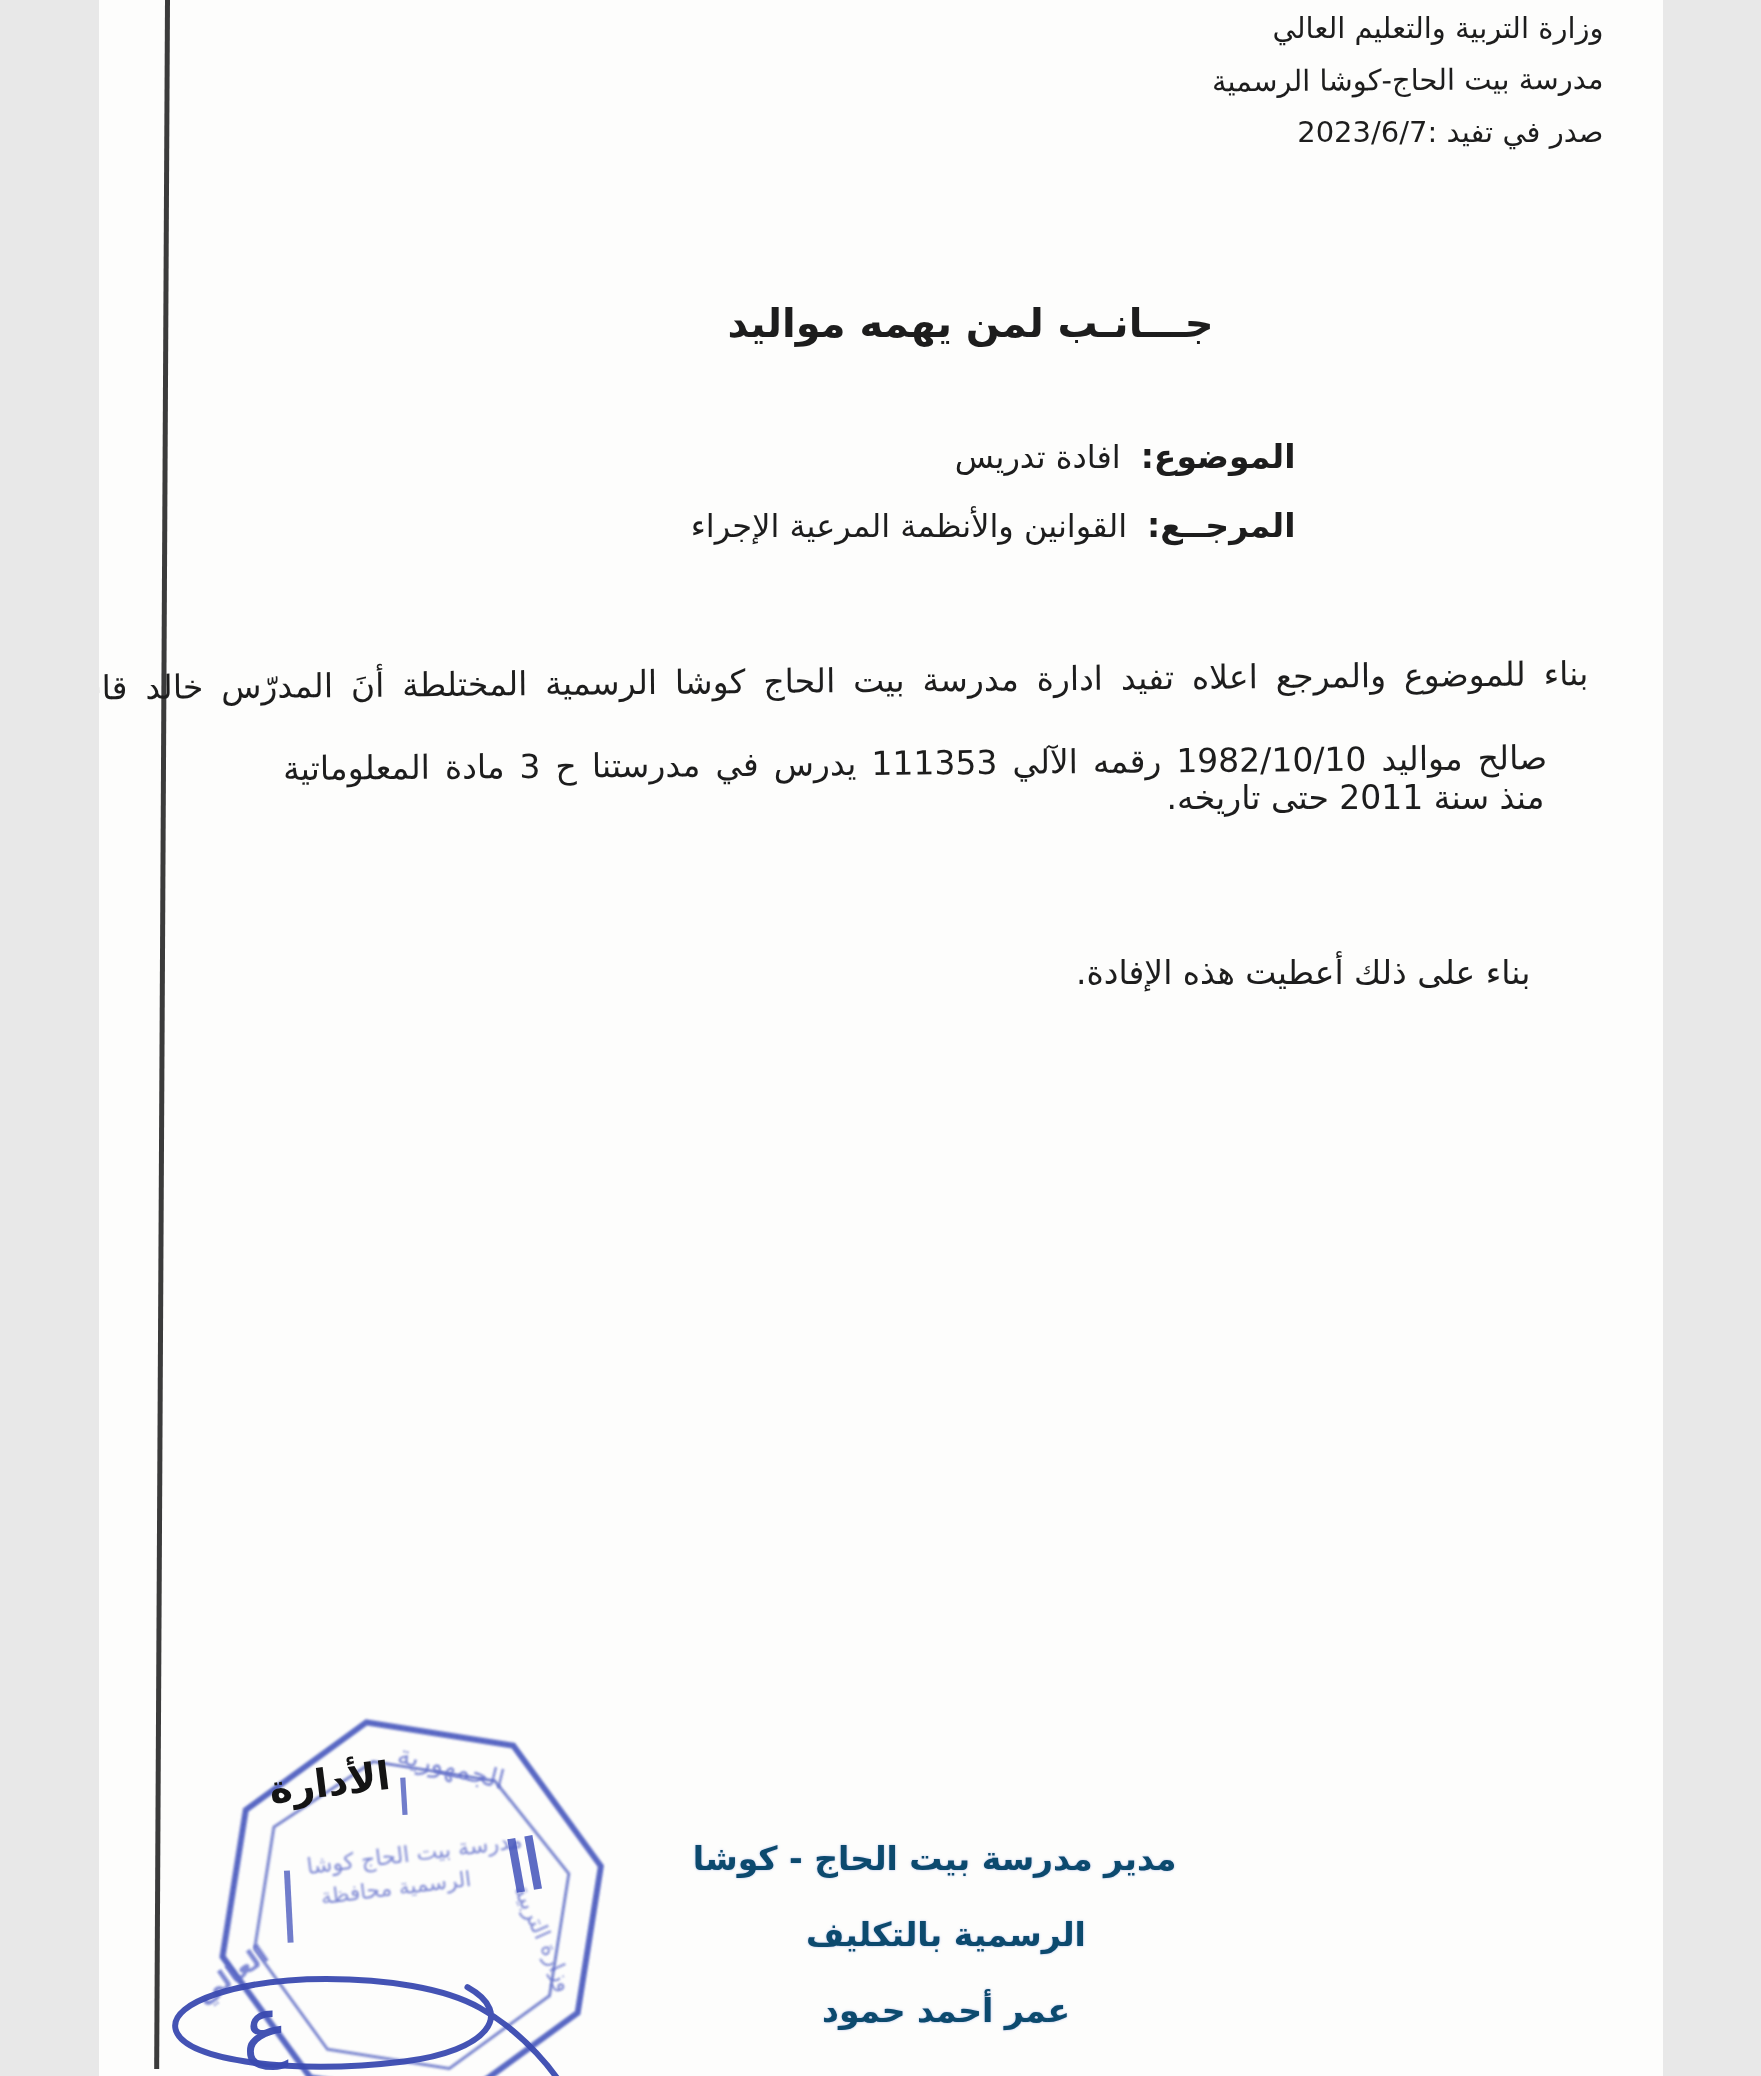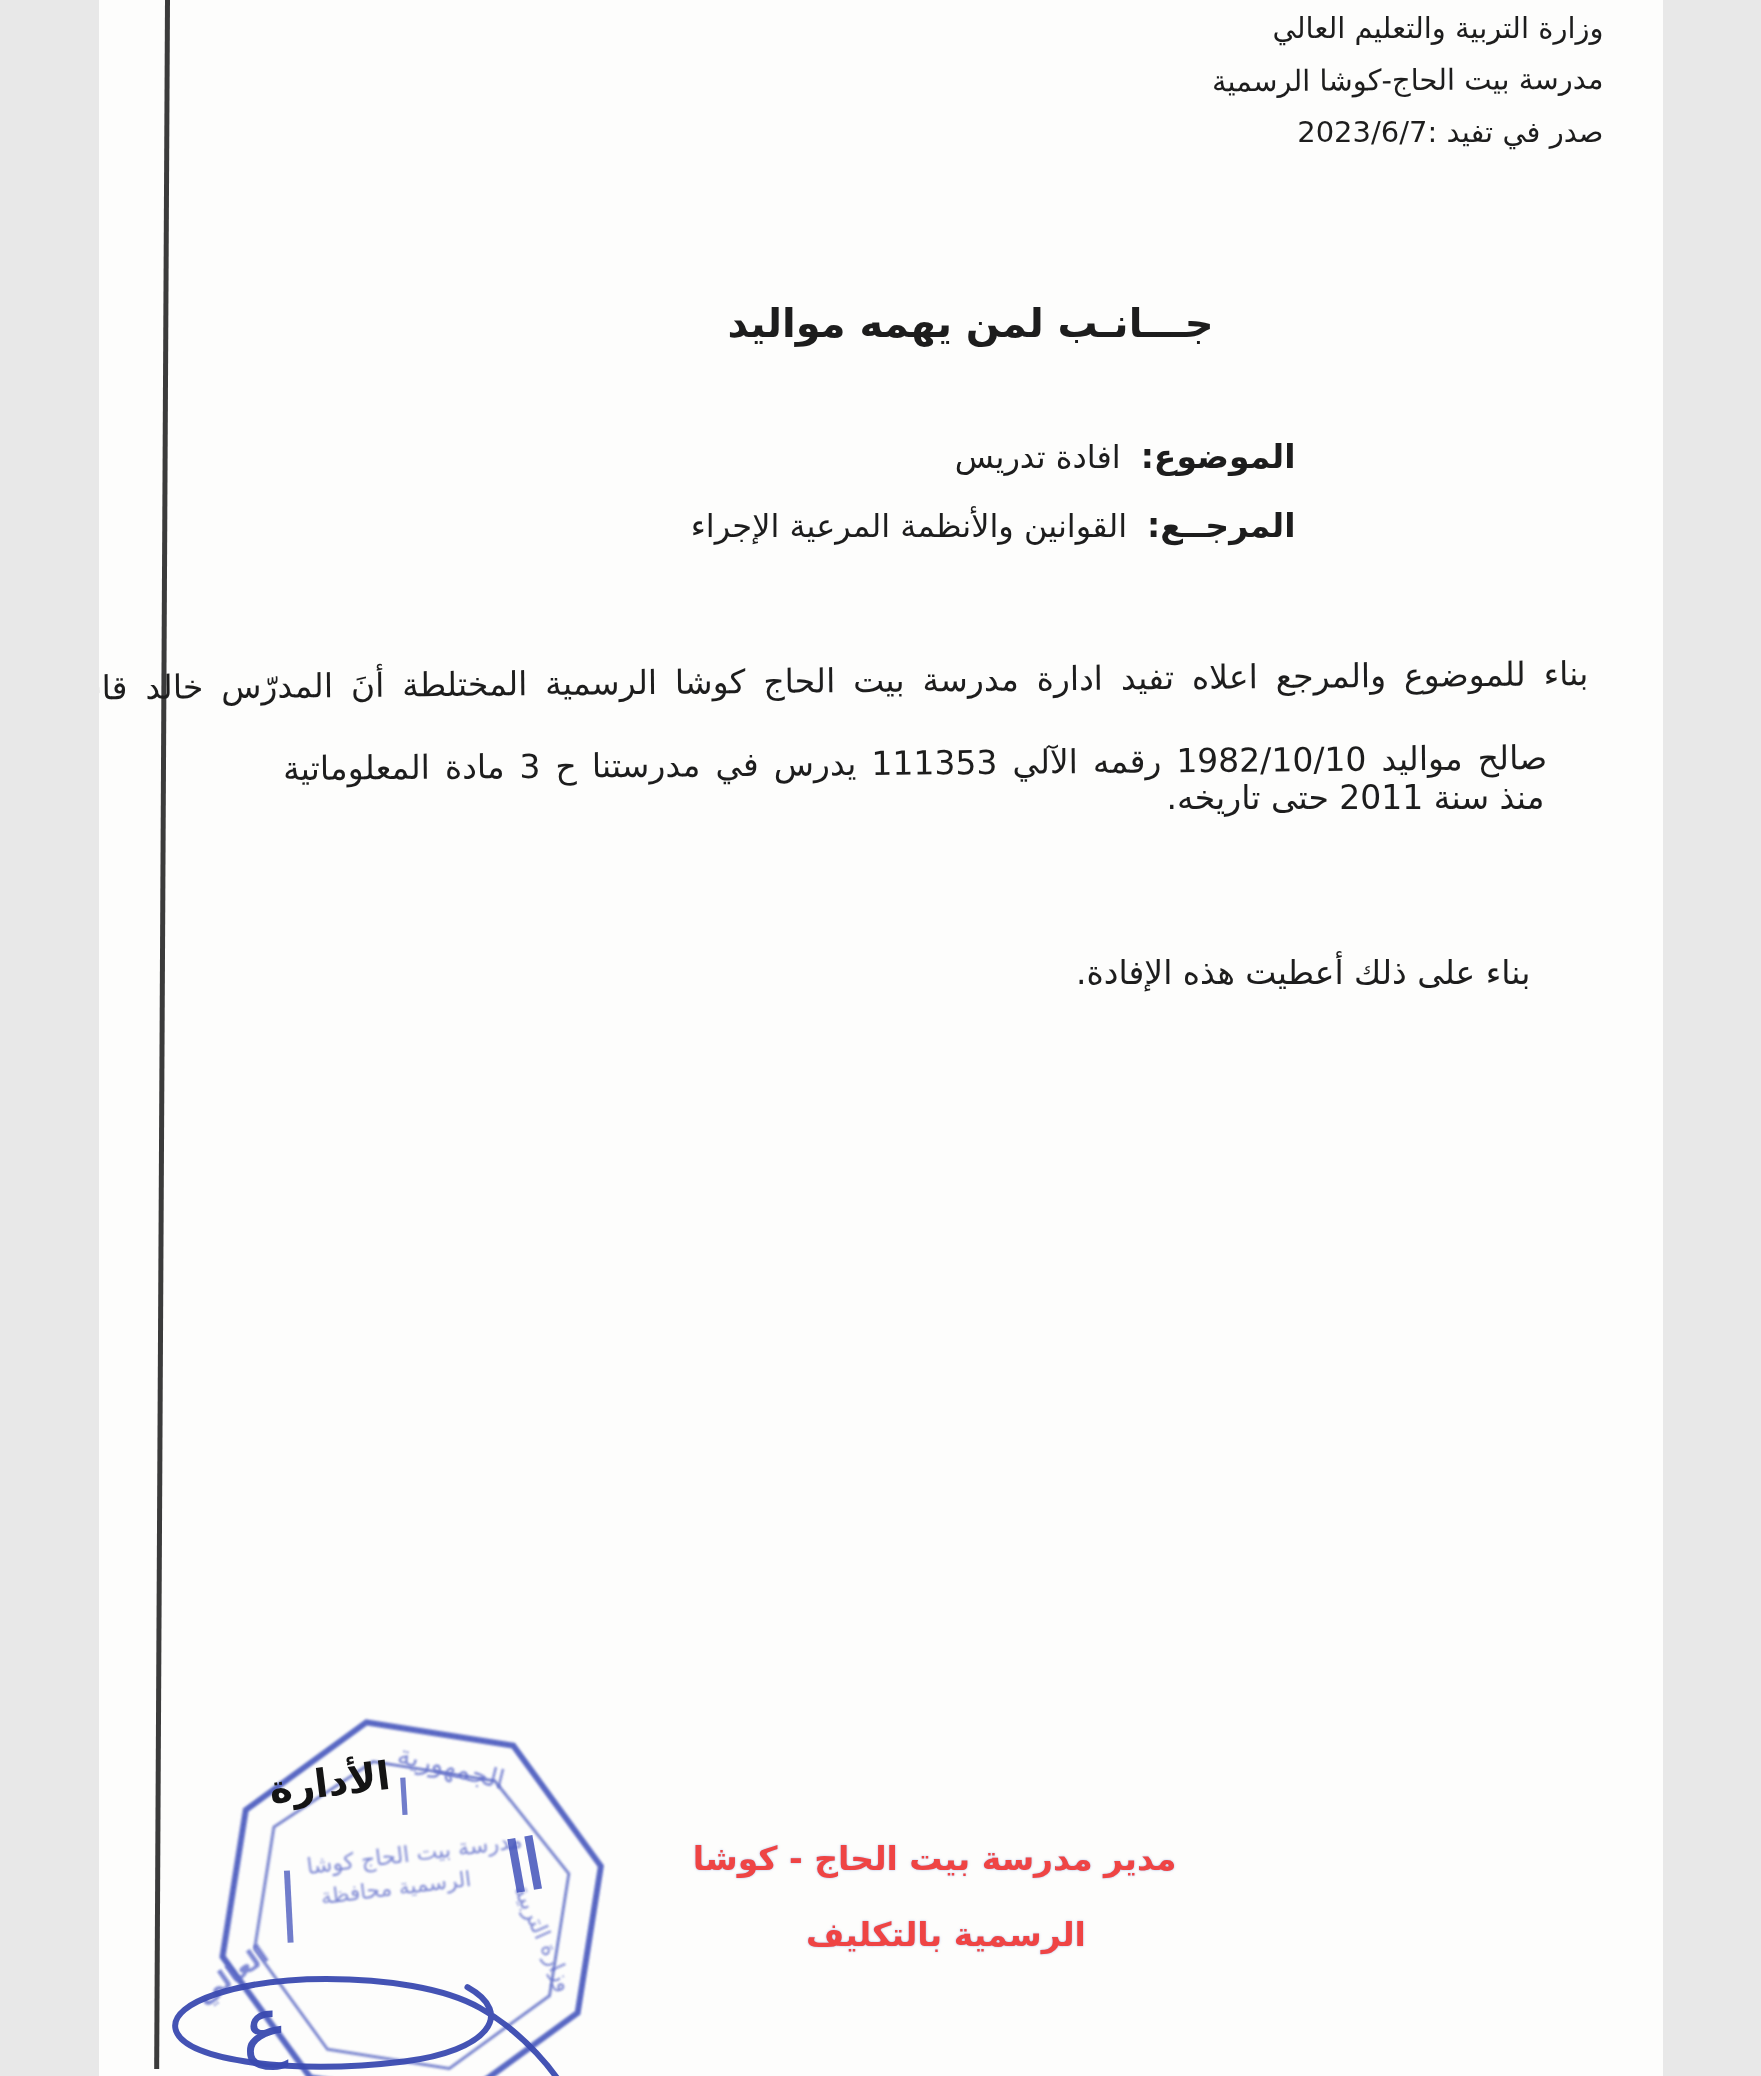--- a/index.html
+++ b/index.html
@@ -40,21 +40,21 @@
     position:absolute;font-size:33px;white-space:nowrap;
     transform-origin:right center;
   }
   .b1{top:654px;right:74px;word-spacing:7.4px;transform:rotate(-0.55deg);}
   .b2{top:738px;right:115px;word-spacing:4.5px;transform:rotate(-0.5deg);}
   .b3{top:778px;right:118px;}
   .closing{top:953px;right:132px;margin-left:8px;}
   .sig{
     position:absolute;left:617px;top:1821px;width:461px;
     text-align:center;font-weight:bold;font-size:33px;line-height:76px;
-    color:#ef4444;
+    color:#0c4a6e;
     text-shadow:0 0 2.2px rgba(91,121,208,0.55);
     white-space:nowrap;
   }
   .stamp-label{
     position:absolute;left:170px;top:1760px;
     font-size:39px;font-weight:bold;color:#141414;
     transform:rotate(-7deg);white-space:nowrap;
   }
   .stamp-svg{position:absolute;left:30px;top:1696px;}
   .stamp-text{font-family:"DejaVu Sans",sans-serif;fill:#5f6cc9;opacity:0.8;}
@@ -83,20 +83,21 @@
   </div>
 
   <div class="bodyline b1">بناء للموضوع والمرجع اعلاه تفيد ادارة مدرسة بيت الحاج كوشا الرسمية المختلطة أنَ المدرّس خالد قاسم</div>
   <div class="bodyline b2">صالح مواليد 1982/10/10 رقمه الآلي 111353 يدرس في مدرستنا ح 3 مادة المعلوماتية</div>
   <div class="bodyline b3">منذ سنة 2011 حتى تاريخه.</div>
   <div class="bodyline closing">بناء على ذلك أعطيت هذه الإفادة.</div>
 
   <div class="sig">
     <div>مدير مدرسة بيت الحاج - كوشا</div>
     <div>الرسمية بالتكليف</div>
+    <div>عمر أحمد حمود</div>
   </div>
 
   <svg class="stamp-svg" width="506" height="416" viewBox="0 0 680 560">
     <defs>
       <filter id="stampblur" x="-20%" y="-20%" width="140%" height="140%">
         <feGaussianBlur stdDeviation="1.3"></feGaussianBlur>
       </filter>
     </defs>
 
     <polygon points="622,390 480,532 280,532 138,390 138,190 280,48 480,48 622,190" transform="rotate(9 380 290)" fill="none" stroke="#4353bb" stroke-width="8" opacity="0.88" filter="url(#stampblur)"></polygon>

